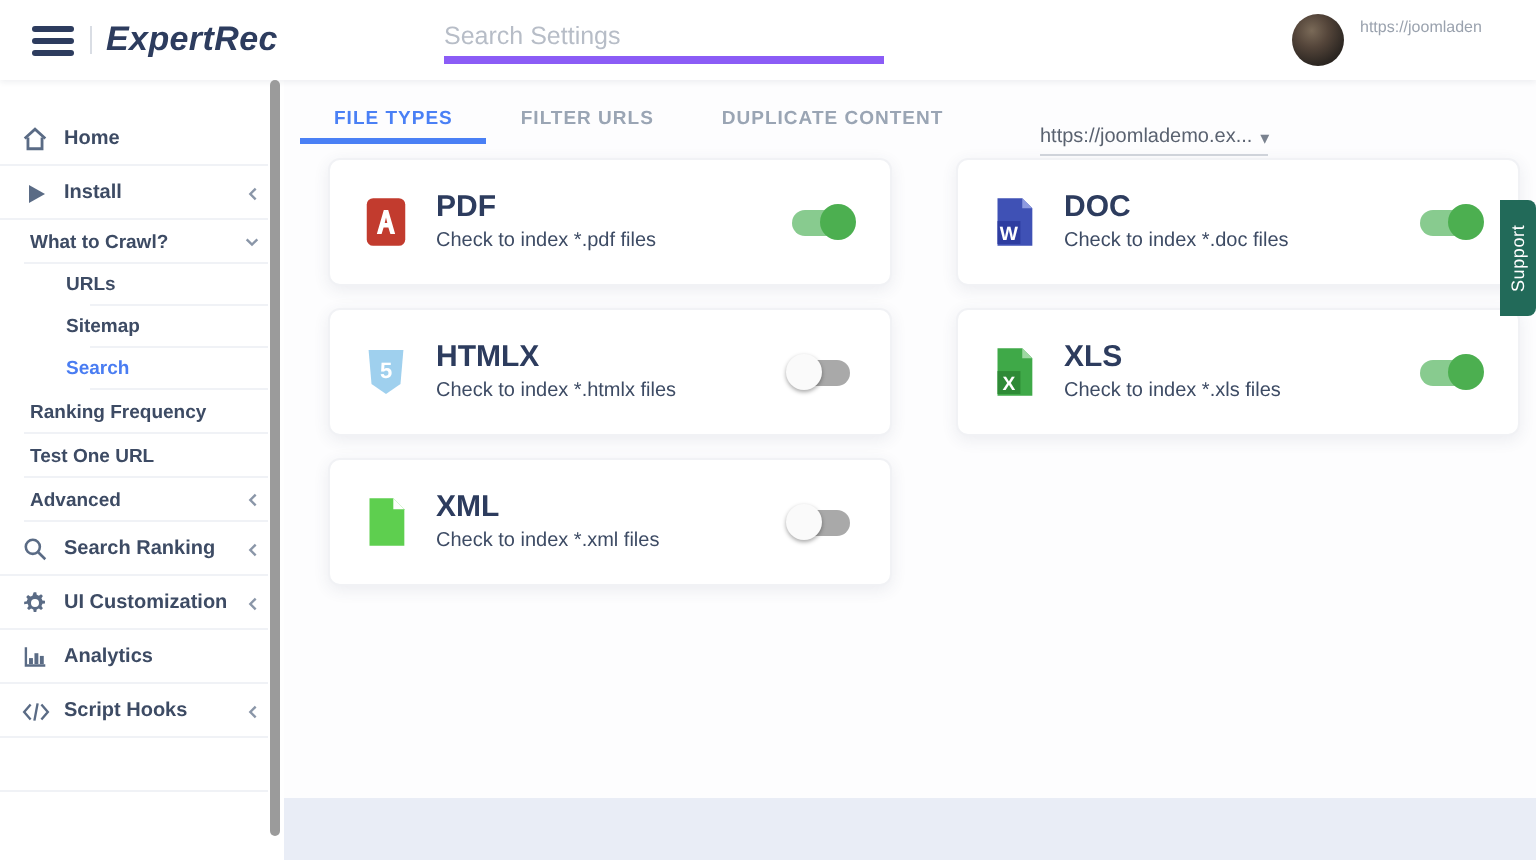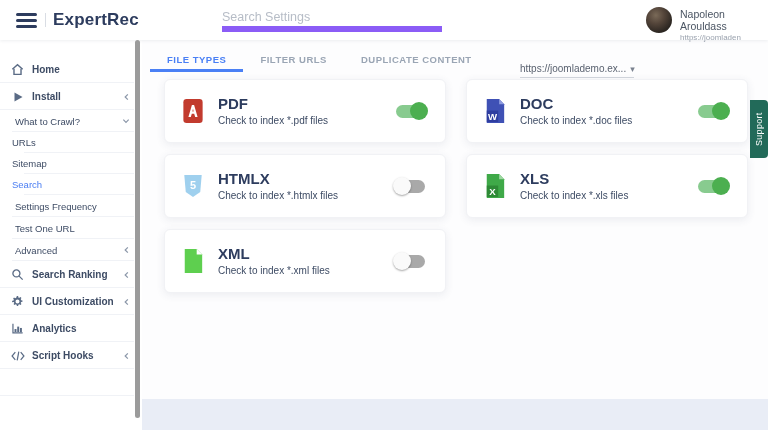--- a/index.html
+++ b/index.html
@@ -5,56 +5,56 @@
   * { margin:0; padding:0; box-sizing:border-box; }
   html,body { width:768px; height:430px; overflow:hidden; font-family:"Liberation Sans", sans-serif; background:#fff; }
   .app { position:relative; width:768px; height:430px; background:#fff; }
 
   
   header { position:absolute; top:0; left:0; width:768px; height:40px; background:#fff;
            box-shadow:0 1px 3px rgba(40,50,80,.08); z-index:5; }
   .hamburger { position:absolute; left:16px; top:13px; width:21px; height:15px; cursor:pointer; }
   .hamburger span { display:block; height:3px; background:#2d3c5e; border-radius:2px; margin-bottom:3px; }
   .logo-sep { position:absolute; left:45px; top:13px; width:1px; height:14px; background:#d9dde4; }
-  .logo { position:absolute; left:53px; top:10px; font-size:17px; font-weight:600; color:#2d3c5e; letter-spacing:.2px; }
+  .logo { position:absolute; left:53px; top:10px; font-size:17px; font-weight:600; color:#2d3c5e; letter-spacing:.2px;font-style:italic; }
   .search { position:absolute; left:222px; top:8px; width:220px; height:24px; border:none; outline:none;
-            border-bottom:6px solid #8b5cf6; font-size:12.5px; color:#445; background:transparent; }
+            border-bottom:4px solid #8b5cf6; font-size:12.5px; color:#445; background:transparent; }
   .search::placeholder { color:#b7bdc7; }
   .site-select { position:absolute; left:520px; top:12px; width:114px; height:18px; font-size:10px; color:#5a6270;
                  border-bottom:1px solid #cfd3da; cursor:pointer; display:flex; align-items:center; justify-content:space-between;margin-top:48px; }
   .site-select .caret { color:#7a828f; font-size:9px; margin-left:4px; }
   .avatar { position:absolute; left:646px; top:7px; width:26px; height:26px; border-radius:50%; cursor:pointer;
             background:radial-gradient(circle at 38% 32%, #7a6a58 0%, #54453a 35%, #2e2823 70%, #1d1a17 100%); }
   .user { position:absolute; left:680px; top:8px; cursor:pointer; }
   .user-name { font-size:10.5px; color:#4b5563; }
   .user-url { font-size:8px; color:#9aa2ae; margin-top:1px; }
 
   
   .sidebar { position:absolute; top:40px; left:0; width:142px; height:390px; background:#fff; padding-top:16px; overflow:hidden; }
   .sb-item { position:relative; display:flex; align-items:center; cursor:pointer; }
   .sb-item.lvl0 { height:27px; padding-left:10px; }
   .sb-item.lvl1 { height:22px; padding-left:15px; }
-  .sb-item.lvl2 { height:21px; padding-left:12px; }
+  .sb-item.lvl2 { height:21px; padding-left:12px;margin-left:21px; }
   .sb-item::after { content:''; position:absolute; bottom:0; right:8px; height:1px; background:#f0f2f6; left:0; }
   .sb-item.lvl1::after { left:12px; }
   .sb-item.lvl2::after { left:24px; }
   .sb-icon { width:15px; height:14px; margin-right:7px; display:flex; align-items:center; justify-content:center; flex:none; }
   .sb-label { font-size:10px; font-weight:700; color:#3d4b64; white-space:nowrap; }
-  .sb-item.lvl1 .sb-label, .sb-item.lvl2 .sb-label { font-weight:400; font-size:9.5px; }
+  .sb-item.lvl1 .sb-label, .sb-item.lvl2 .sb-label { font-weight:700; font-size:9.5px; }
   .sb-item.active .sb-label { color:#4a7df2; }
   .sb-chevron { position:absolute; right:12px; top:50%; transform:translateY(-50%); display:flex; }
   .sb-scrollbar { position:absolute; left:135px; top:40px; width:5px; height:378px; background:#9b9b9b; border-radius:3px; z-index:6; cursor:pointer; }
 
   
   .main { position:absolute; top:40px; left:142px; width:626px; height:390px; background:#fdfdfe; }
   .tabs { display:flex; padding:10px 0 0 8px; height:32px; }
   .tab { font-size:9.5px; font-weight:700; letter-spacing:.5px; color:#9aa5b4; padding:4px 17px 7px 17px; cursor:pointer; white-space:nowrap; }
   .tab.active { color:#4a80f5; border-bottom:3px solid #4a80f5; }
 
-  .cards { display:grid; grid-template-columns:282px 282px; gap:11px 20px; padding:7px 0 0 22px; }
+  .cards { display:grid; grid-template-columns:282px 282px; gap:11px 32px; padding:7px 0 0 22px; }
   .card { width:282px; height:64px; background:#fff; border:1px solid #f1f2f5; border-radius:6px;
           box-shadow:0 2px 8px rgba(60,70,100,.09); display:flex; align-items:center; padding:0 20px 0 17px; }
   .file-icon { width:22px; height:26px; flex:none; display:flex; }
   .card-text { margin-left:14px; }
   .card-title { font-size:15px; font-weight:700; color:#2d3c5e; line-height:1.1; }
   .card-sub { font-size:10px; color:#3d4b64; margin-top:3px; }
   .toggle { margin-left:auto; position:relative; width:29px; height:13px; border-radius:7px; cursor:pointer; flex:none; }
   .toggle.on { background:#88cb8f; }
   .toggle.on::after { content:''; position:absolute; right:-3px; top:-2.5px; width:18px; height:18px; border-radius:50%; background:#4caf50; }
   .toggle.off { background:#a9a9a9; }
@@ -81,21 +81,20 @@
       </div>
     <div class="logo-sep"></div>
     <div class="logo">ExpertRec</div>
     <input class="search" type="text" placeholder="Search Settings" style="">
     <div class="site-select">
       <span>https://joomlademo.ex...</span>
       <span class="caret">▾</span>
     </div>
     <div class="avatar"></div>
     <div class="user">
-      <div class="user-name">Napoleon Arouldass</div>
       <div class="user-url">https://joomladen</div>
     </div>
   </header>
 
   <nav class="sidebar">
       <div class="sb-item lvl0">
         <span class="sb-icon">
           <svg width="13" height="13" viewBox="0 0 24 24" fill="none" stroke="#5a6b85" stroke-width="2.6">
             <path d="M2.5 11.5 L12 3 L21.5 11.5"></path>
             <path d="M5.5 10.5 V21 H18.5 V10.5"></path>
@@ -127,21 +126,21 @@
       <div class="sb-item lvl2">
         <span class="sb-label">URLs</span>
       </div>
       <div class="sb-item lvl2">
         <span class="sb-label">Sitemap</span>
       </div>
       <div class="sb-item lvl2 active">
         <span class="sb-label">Search</span>
       </div>
       <div class="sb-item lvl1">
-        <span class="sb-label">Settings Frequency</span>
+        <span class="sb-label">Ranking Frequency</span>
       </div>
       <div class="sb-item lvl1">
         <span class="sb-label">Test One URL</span>
       </div>
       <div class="sb-item lvl1">
         <span class="sb-label">Advanced</span>
         <span class="sb-chevron">
           <svg width="7" height="8" viewBox="0 0 10 12" fill="none" stroke="#8a96a8" stroke-width="1.8">
             <path d="M7 2 L3 6 L7 10"></path>
           </svg>

